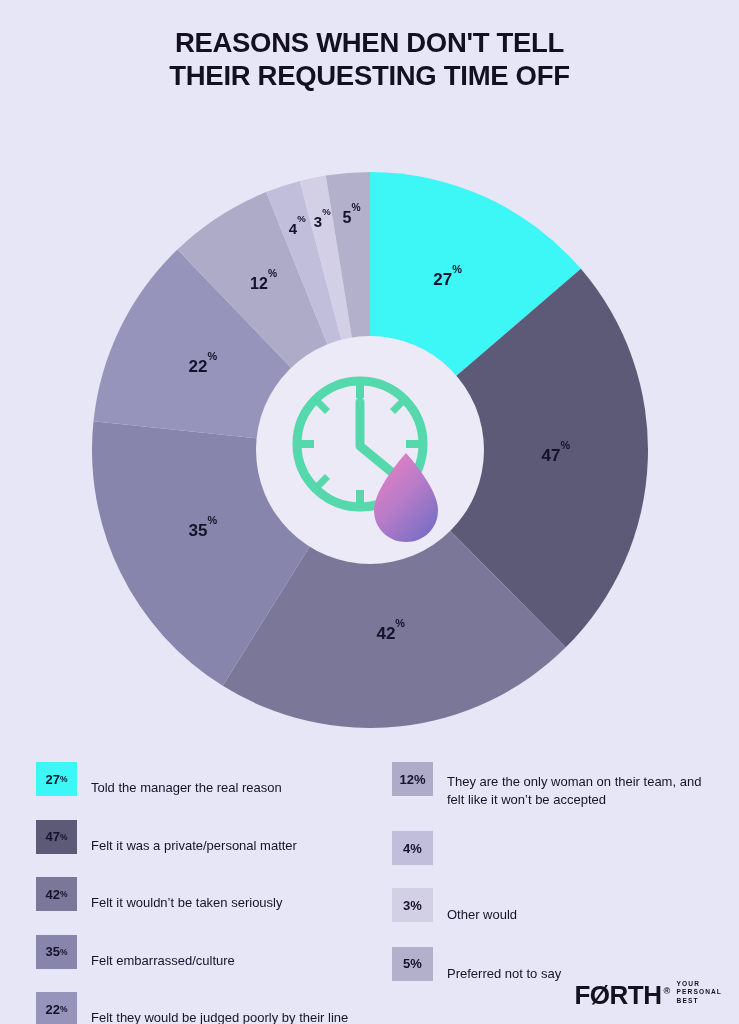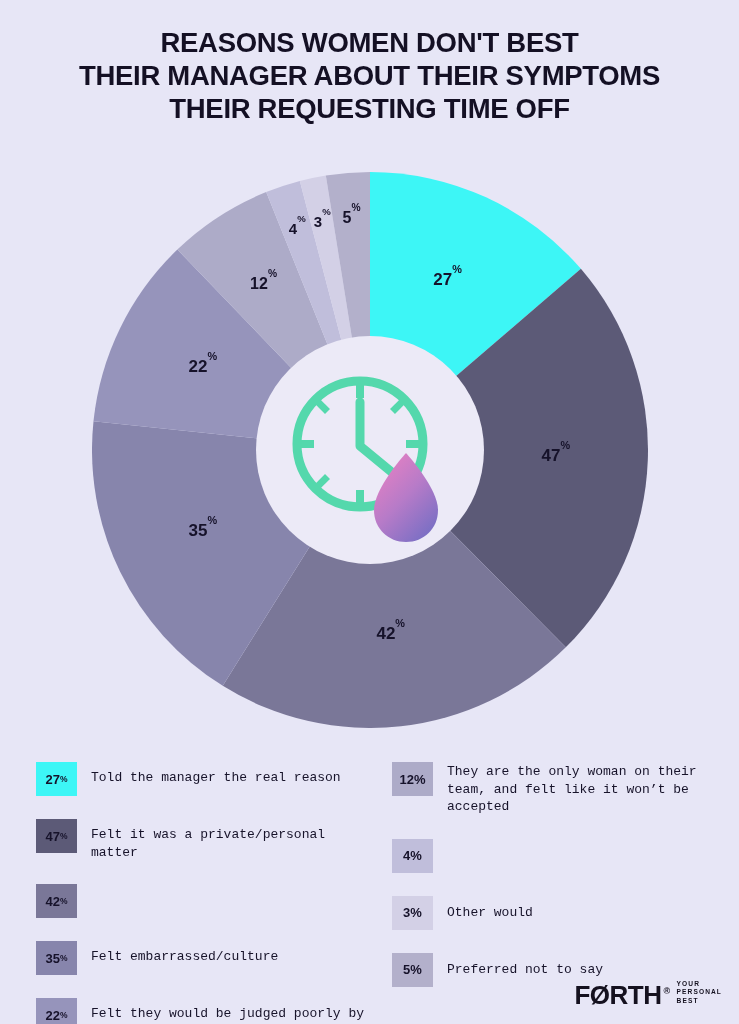--- a/index.html
+++ b/index.html
@@ -112,25 +112,26 @@
   .legend-swatch .pct-sup {
     font-size: 8.5px;
     vertical-align: super;
     line-height: 0;
   }
   .legend-swatch .pct-norm {
     font-size: 13px;
   }
   .legend-text {
     margin-left: 14px;
-    font-family: Liberation Mono, monospace;
+    font-family: Liberation Sans, sans-serif;
     font-size: 13px;
     line-height: 17.5px;
     color: #17132a;
     padding-top: 7px;
+    margin-top: 10px;
   }
   .legend-col.right .legend-text { padding-top: 1px; }
   .legend-col.right .legend-row.single .legend-text { padding-top: 8px; }
 
   
   .logo {
     position: absolute;
     right: 17px;
     bottom: 13px;
     display: flex;
@@ -157,22 +158,21 @@
     letter-spacing: 1.1px;
     line-height: 8.4px;
     color: #15111f;
     text-transform: uppercase;
   }
 </style>
 </head>
 <body>
 
 <div class="title-block">
-  <span class="title-line">REASONS WOMEN DON'T BEST</span>
-  <span class="title-line">THEIR MANAGER ABOUT THEIR SYMPTOMS</span>
+  <span class="title-line">REASONS WHEN DON'T TELL</span>
   <span class="title-line">THEIR REQUESTING TIME OFF</span>
 </div>
 
 <div class="chart-area">
   <svg class="chart-svg" viewBox="0 0 556 556">
     <defs>
       <linearGradient id="dropGrad" x1="0" y1="0" x2="0.75" y2="1">
         <stop offset="0%" stop-color="#f182c2"></stop>
         <stop offset="55%" stop-color="#b77bc8"></stop>
         <stop offset="100%" stop-color="#7a6fc4"></stop>
@@ -242,20 +242,21 @@
           <span>47</span>
           <span class="pct-sup">%</span>
         </div>
         <div class="legend-text">Felt it was a private/personal matter</div>
       </div>
       <div class="legend-row">
         <div class="legend-swatch" style="background: rgb(122, 119, 152);">
           <span>42</span>
           <span class="pct-sup">%</span>
         </div>
+        <div class="legend-text">Felt it wouldn’t be taken seriously</div>
       </div>
       <div class="legend-row single">
         <div class="legend-swatch" style="background: rgb(135, 133, 172);">
           <span>35</span>
           <span class="pct-sup">%</span>
         </div>
         <div class="legend-text">Felt embarrassed/culture</div>
       </div>
       <div class="legend-row">
         <div class="legend-swatch" style="background: rgb(150, 148, 187);">

